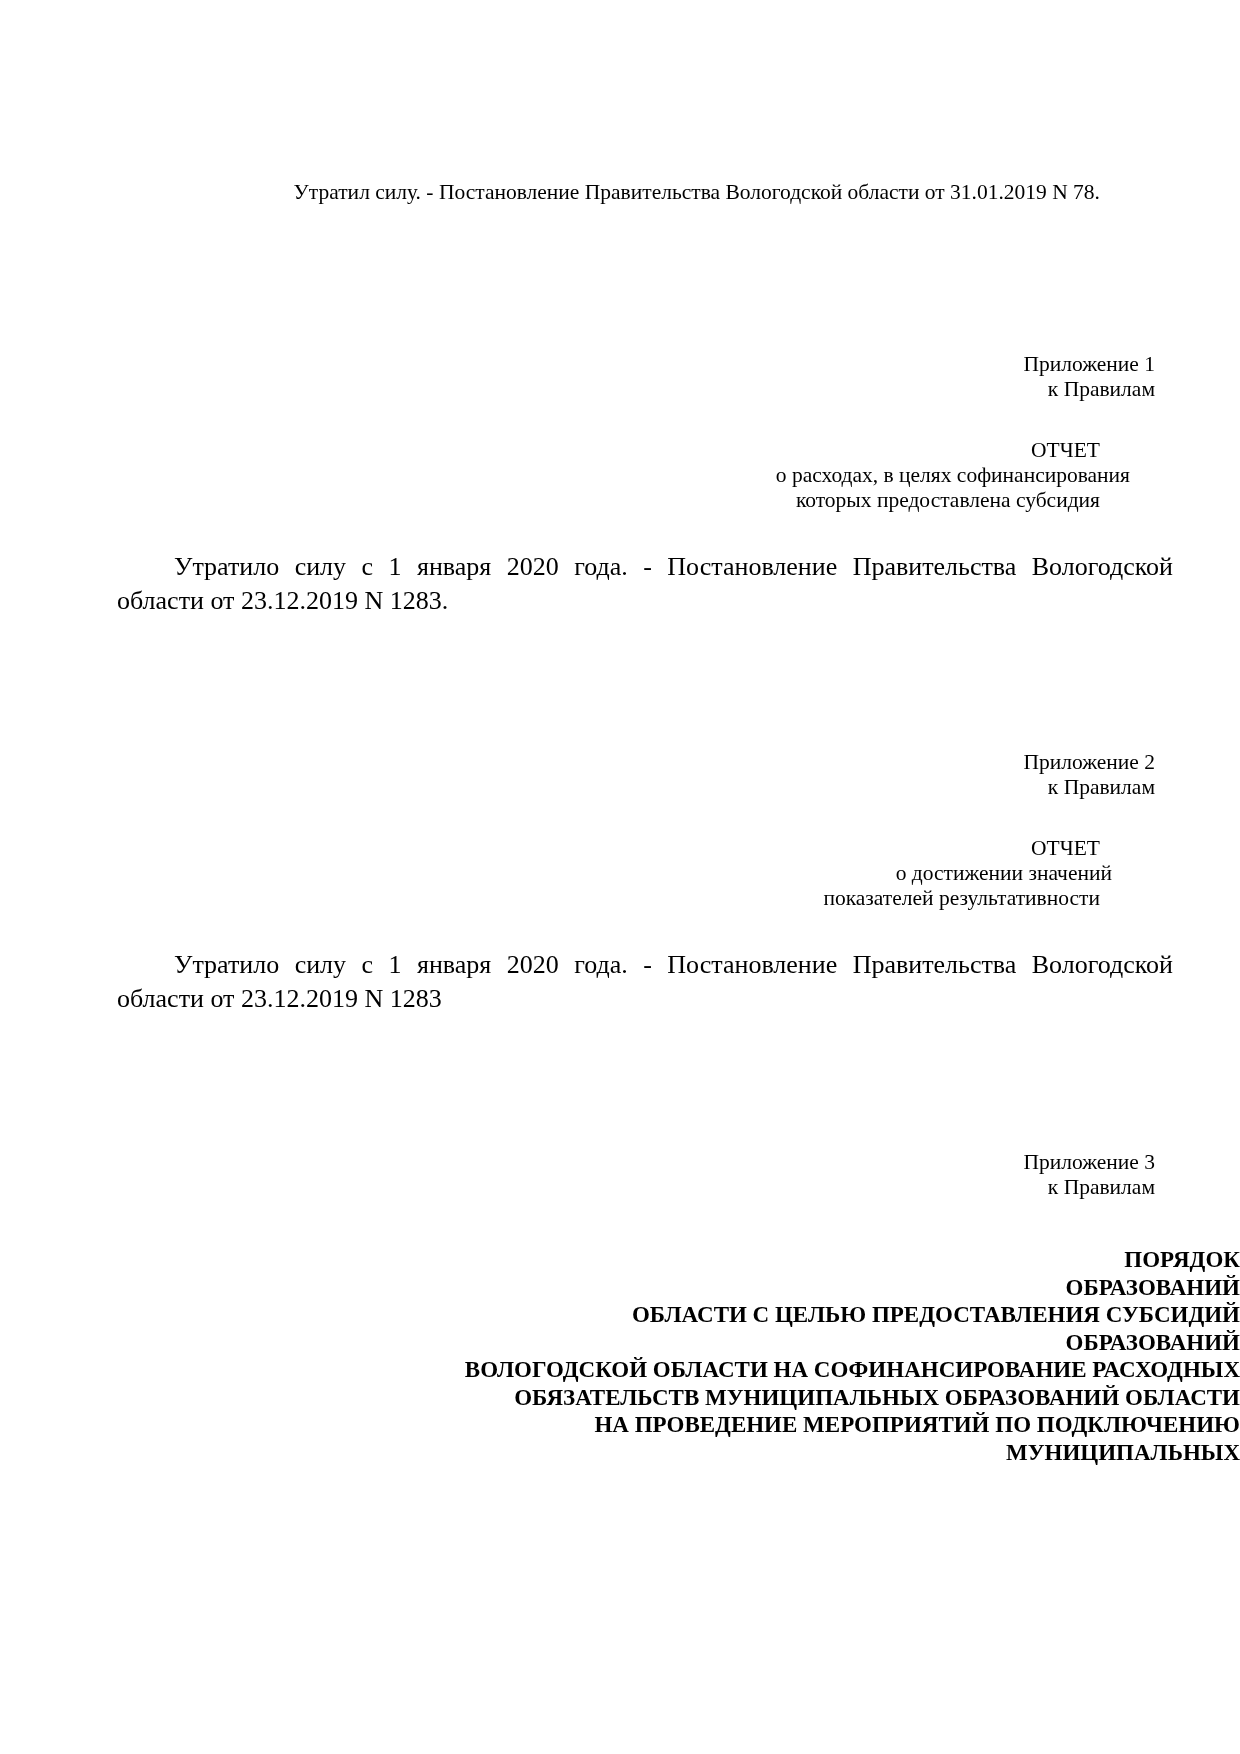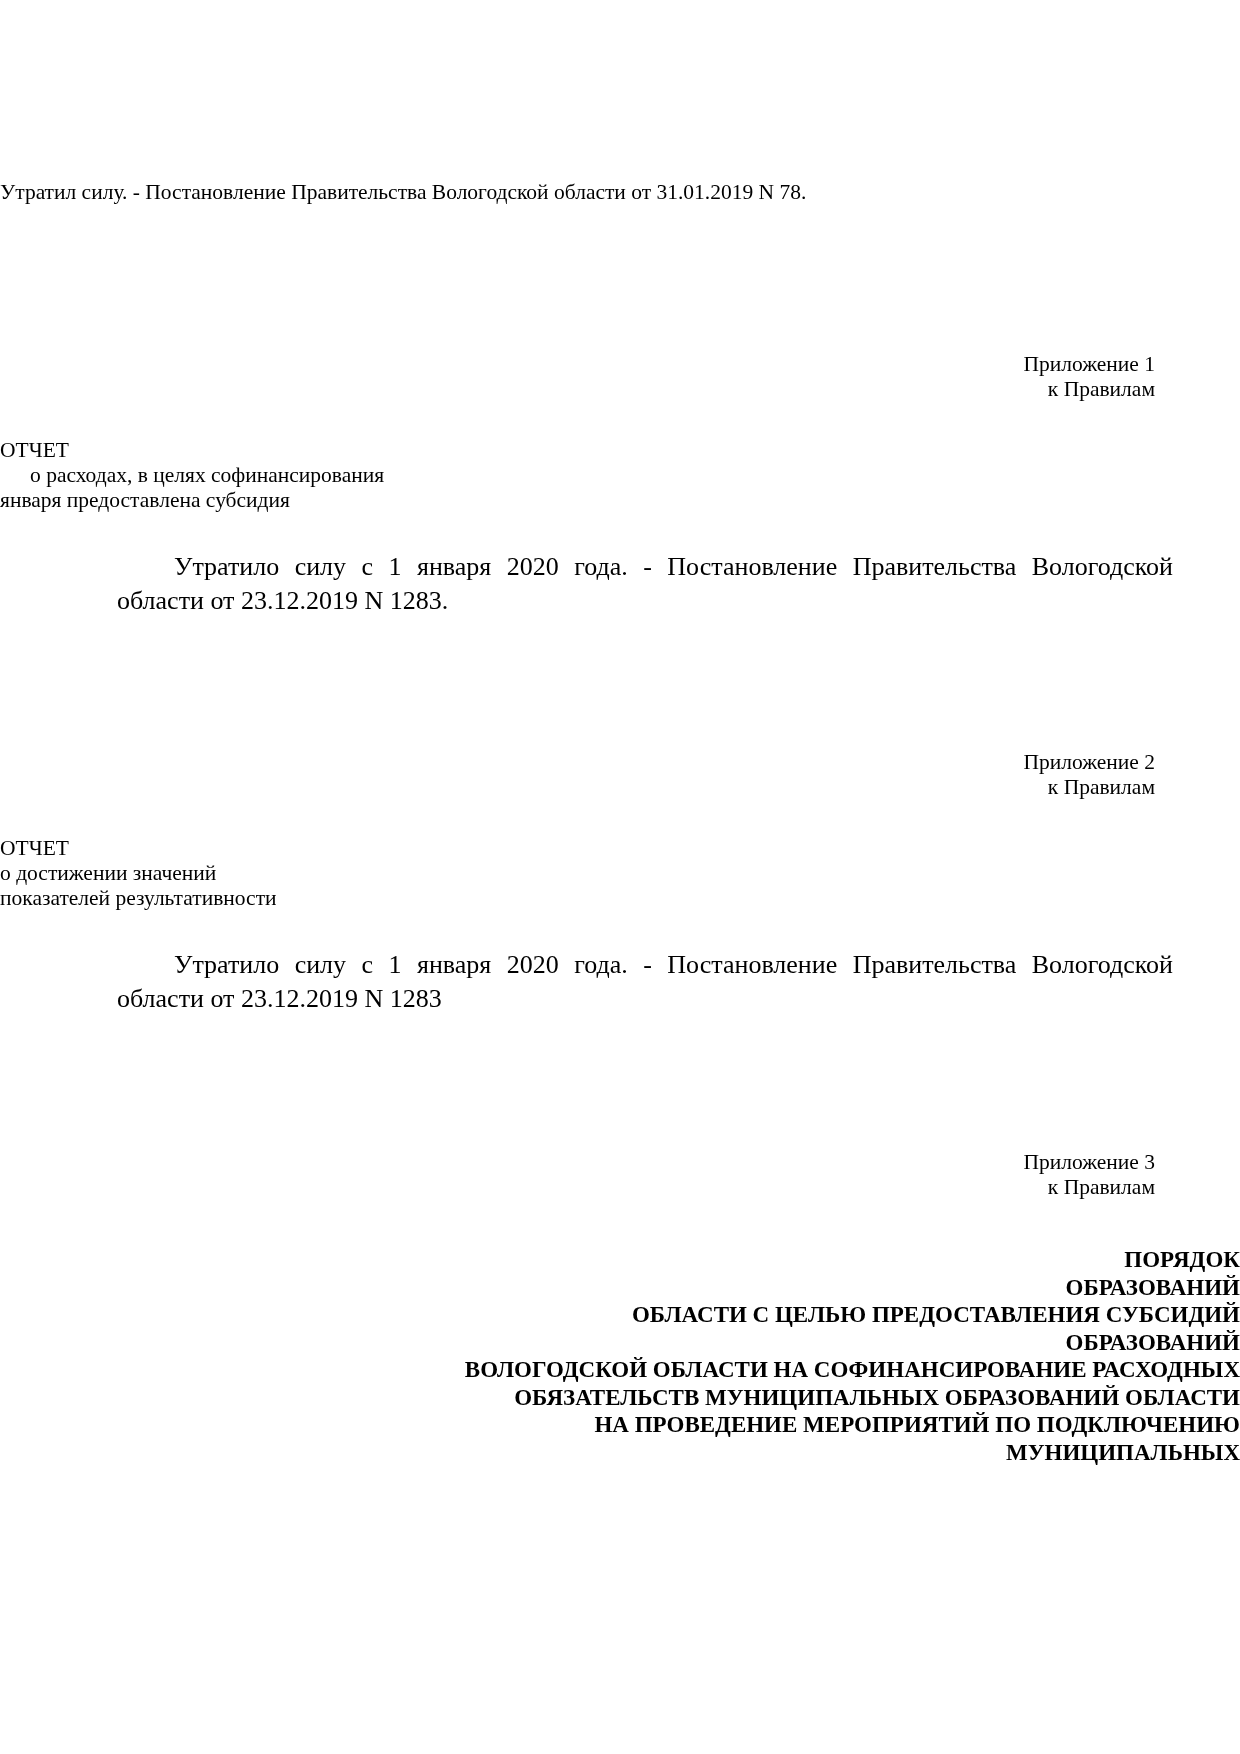--- a/index.html
+++ b/index.html
@@ -2,21 +2,21 @@
 <html><head>
   <meta charset="utf-8">
   <style>
     html, body { margin: 0; padding: 0; background: #ffffff; }
     body {
       width: 1240px; height: 1754px; position: relative; overflow: hidden;
       font-family: "Liberation Serif", "DejaVu Serif", serif;
       color: #000000;
     }
     .line { position: absolute; font-size: 21.5px; line-height: 25px; white-space: nowrap; }
-    .center { left: 0; width: 1100px; text-align: left; }
+    .center { left: 0; width: 1100px; text-align: right; }
     .right { right: 85px; text-align: right; }
     .para {
       position: absolute; left: 117px; width: 1056px;
       font-size: 26px; line-height: 34px; text-align: justify;
       text-indent: 57px;
     }
     .heading {
       position: absolute; left: 0; width: 1240px; top: 1246px;
       text-align: right; font-weight: bold;
       font-size: 23px; line-height: 27.5px;
@@ -25,27 +25,27 @@
   </style>
 </head>
 <body>
 
 <div class="line center" style="top:180px;">Утратил силу. - Постановление Правительства Вологодской области от 31.01.2019 N 78.</div>
 
 <div class="line right" style="top:352px;">Приложение 1</div>
 <div class="line right" style="top:377px;">к Правилам</div>
 <div class="line center" style="top:438px;">ОТЧЕТ</div>
 <div class="line center" style="top:463px;padding-left:30px;">о расходах, в целях софинансирования</div>
-<div class="line center" style="top:488px;">января предоставлена субсидия</div>
+<div class="line center" style="top:488px;">которых предоставлена субсидия</div>
 <div class="para" style="top:550px;">Утратило силу с 1 января 2020 года. - Постановление Правительства Вологодской области от 23.12.2019 N 1283.</div>
 
 <div class="line right" style="top:750px;">Приложение 2</div>
 <div class="line right" style="top:775px;">к Правилам</div>
 <div class="line center" style="top:836px;">ОТЧЕТ</div>
-<div class="line center" style="top:861px;">о достижении значений</div>
+<div class="line center" style="top:861px;padding-left:12px;">о достижении значений</div>
 <div class="line center" style="top:886px;">показателей результативности</div>
 <div class="para" style="top:948px;">Утратило силу с 1 января 2020 года. - Постановление Правительства Вологодской области от 23.12.2019 N 1283</div>
 
 <div class="line right" style="top:1150px;">Приложение 3</div>
 <div class="line right" style="top:1175px;">к Правилам</div>
 
 <div class="heading">
   <div>ПОРЯДОК</div>
   <div>ОБРАЗОВАНИЙ</div>
   <div>ОБЛАСТИ С ЦЕЛЬЮ ПРЕДОСТАВЛЕНИЯ СУБСИДИЙ</div>

